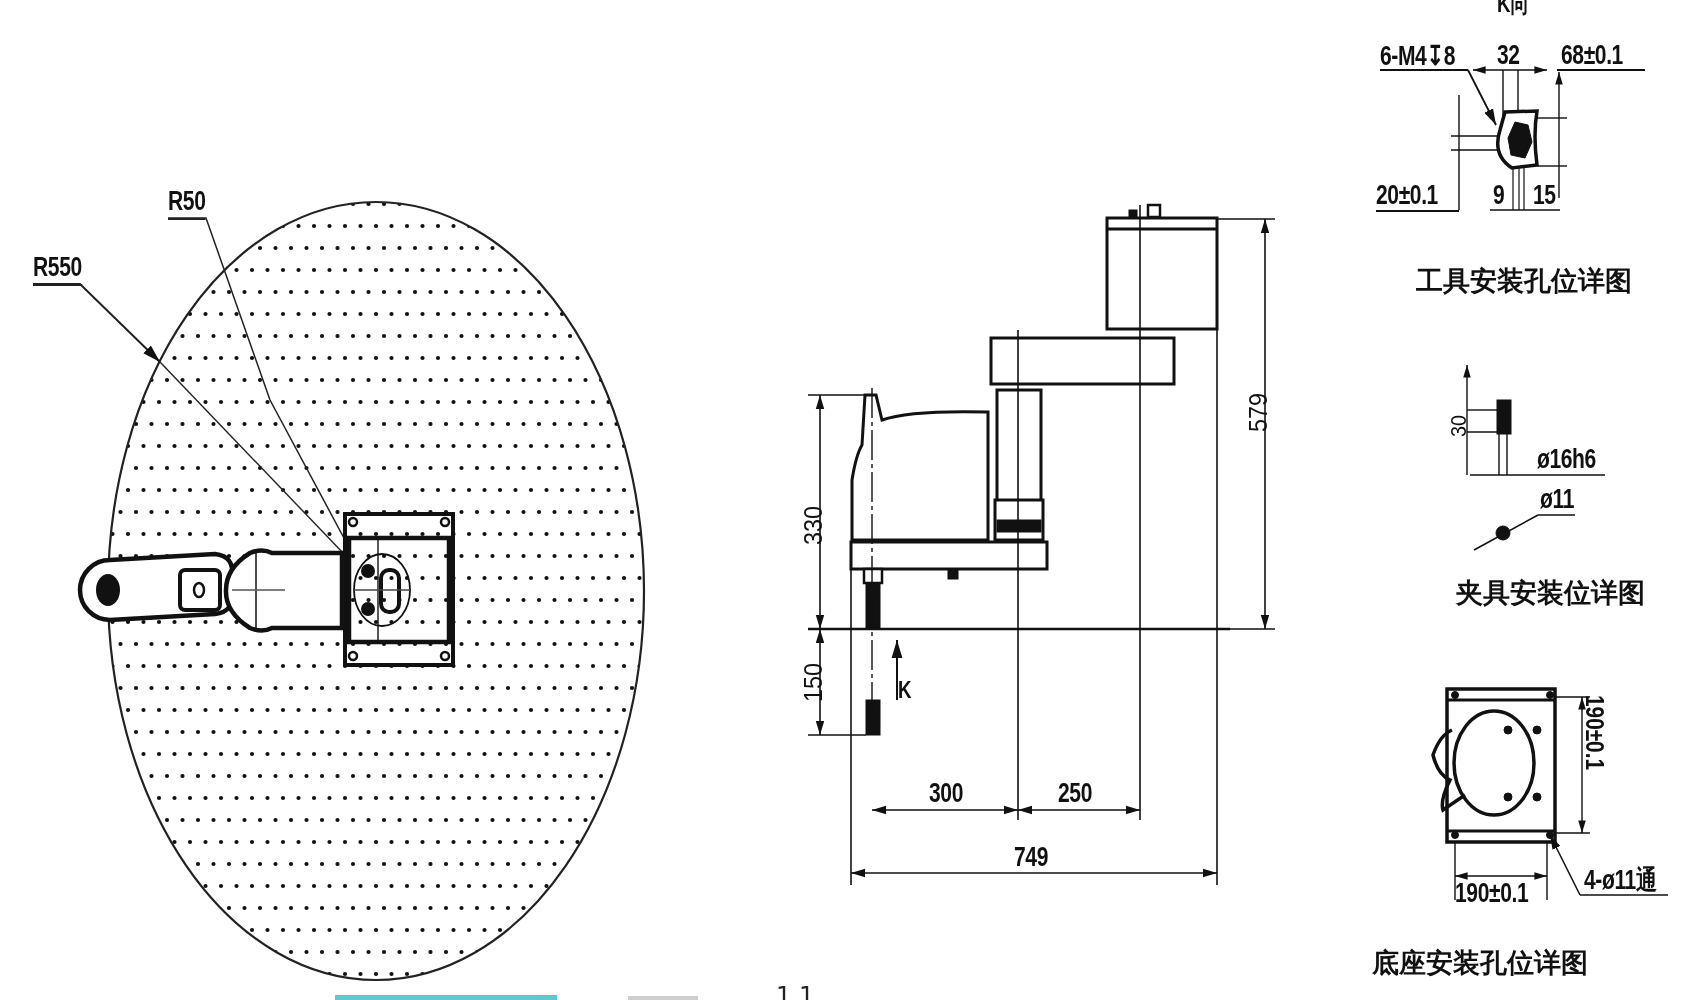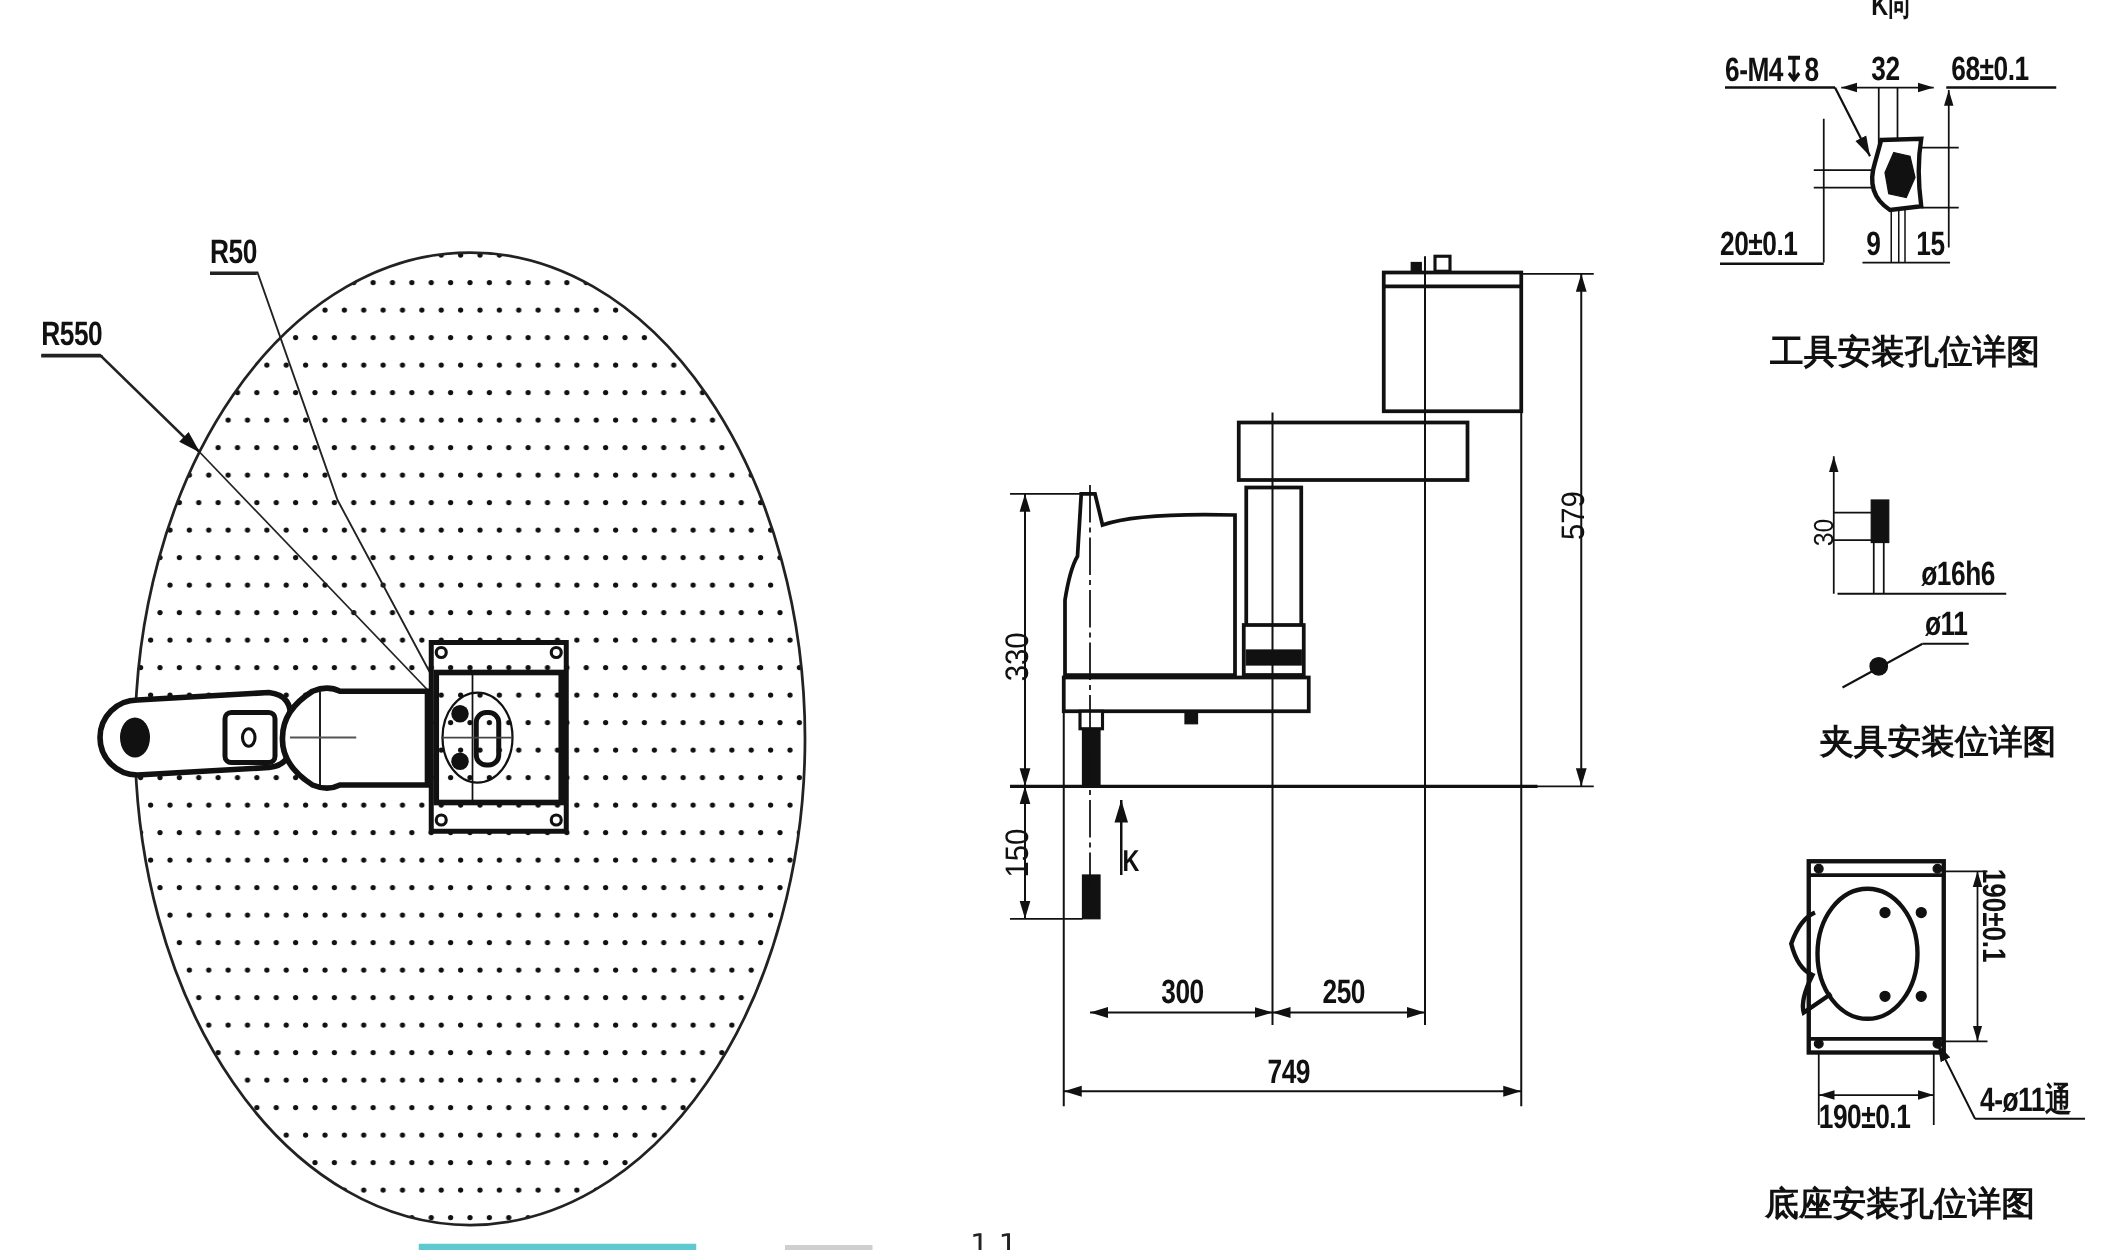--- a/index.html
+++ b/index.html
@@ -187,17 +187,17 @@
 <div class="lbl cap" style="left:1416px;top:263px;">工具安装孔位详图</div>
 
 <div class="lbl vert" style="left:1446px;top:437px;font-size:22px;">30</div>
 <div class="lbl dim" style="left:1537px;top:444px;">ø16h6</div>
 <div class="lbl dim" style="left:1540px;top:484px;">ø11</div>
 <div class="lbl cap" style="left:1412px;top:575px;margin-left:44px;">夹具安装位详图</div>
 
 <div class="lbl" style="left:1586px;top:695px;font-size:26px;font-weight:bold;transform:rotate(90deg) scaleX(0.8);transform-origin:left top;margin-left:24px;">190±0.1</div>
 <div class="lbl dim" style="left:1455px;top:878px;">190±0.1</div>
 <div class="lbl dim" style="left:1584px;top:862px;">4-ø11通</div>
-<div class="lbl cap" style="left:1412px;top:945px;text-align:center;">底座安装孔位详图</div>
+<div class="lbl cap" style="left:1372px;top:945px;text-align:center;">底座安装孔位详图</div>
 
 <div class="strip"></div>
 <div class="strip2"></div>
 <div class="bottomtxt">1 1</div>
 
 </body></html>

